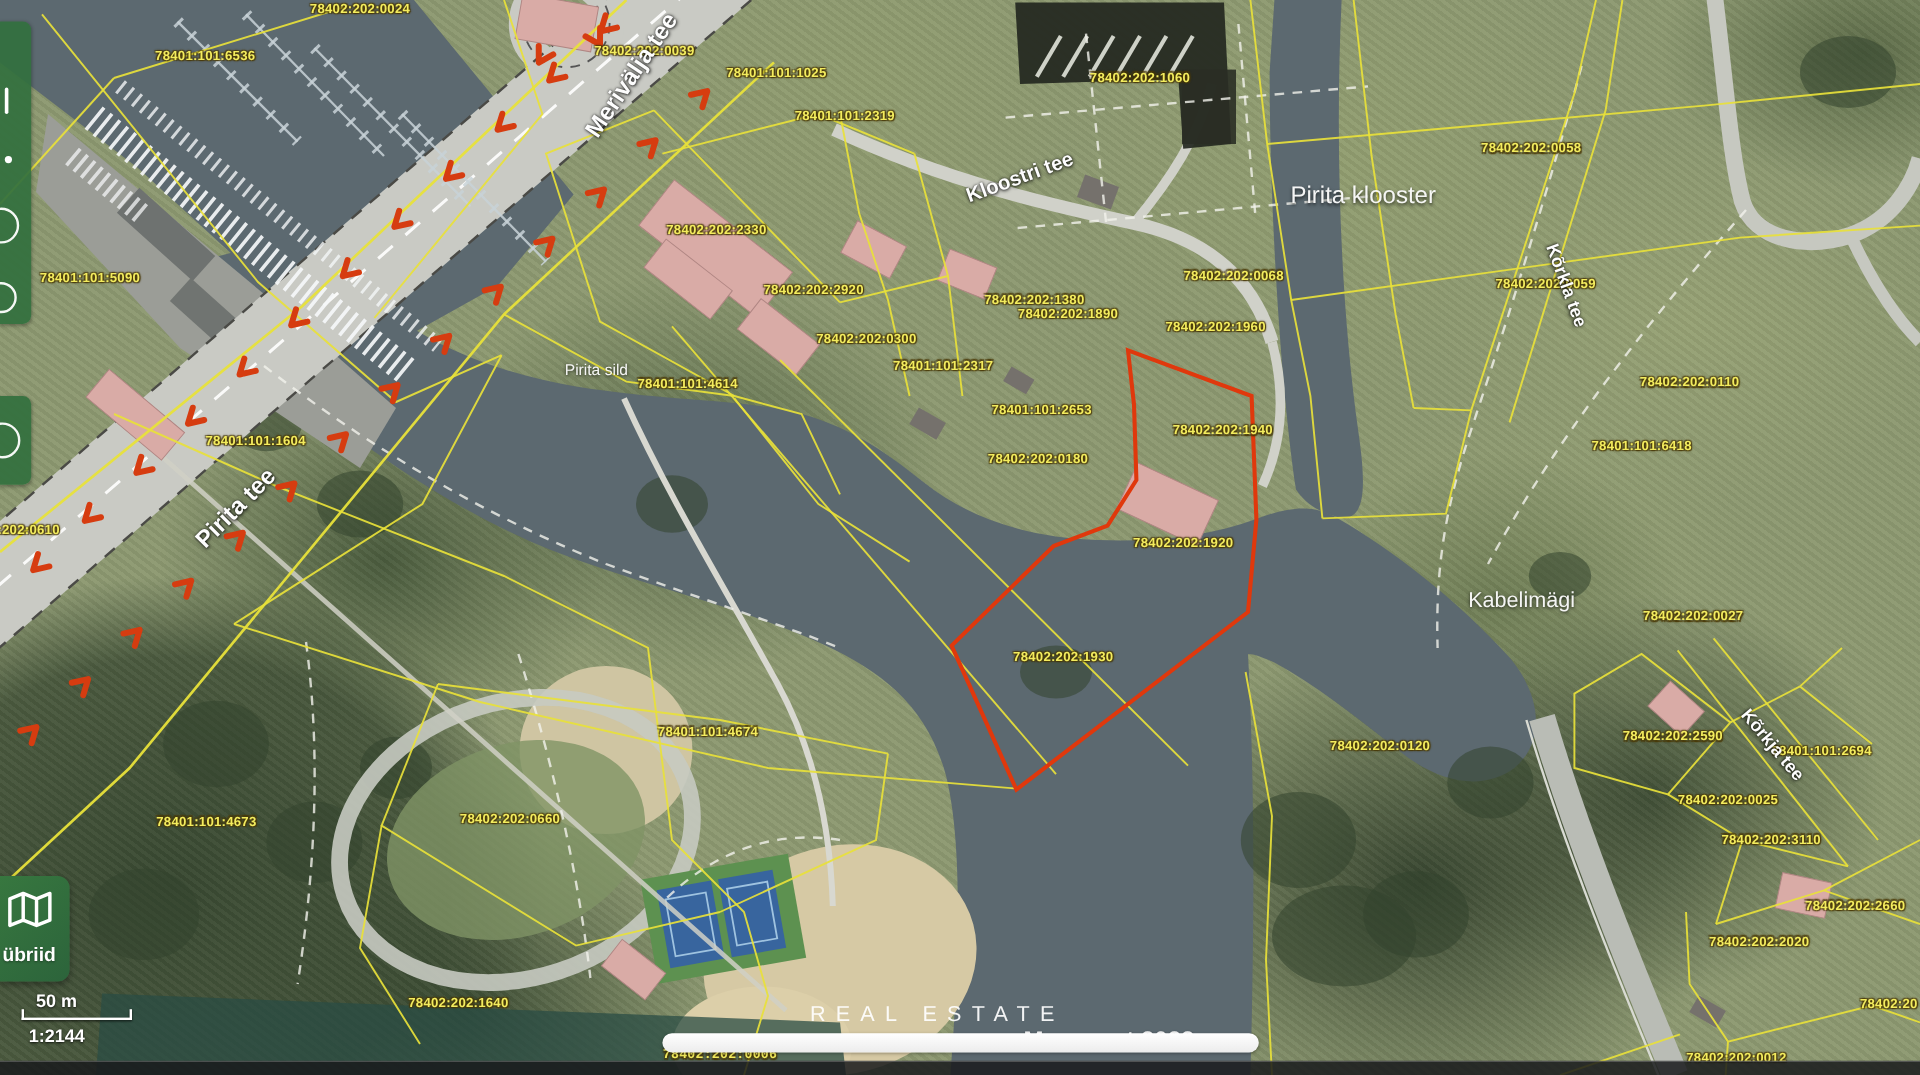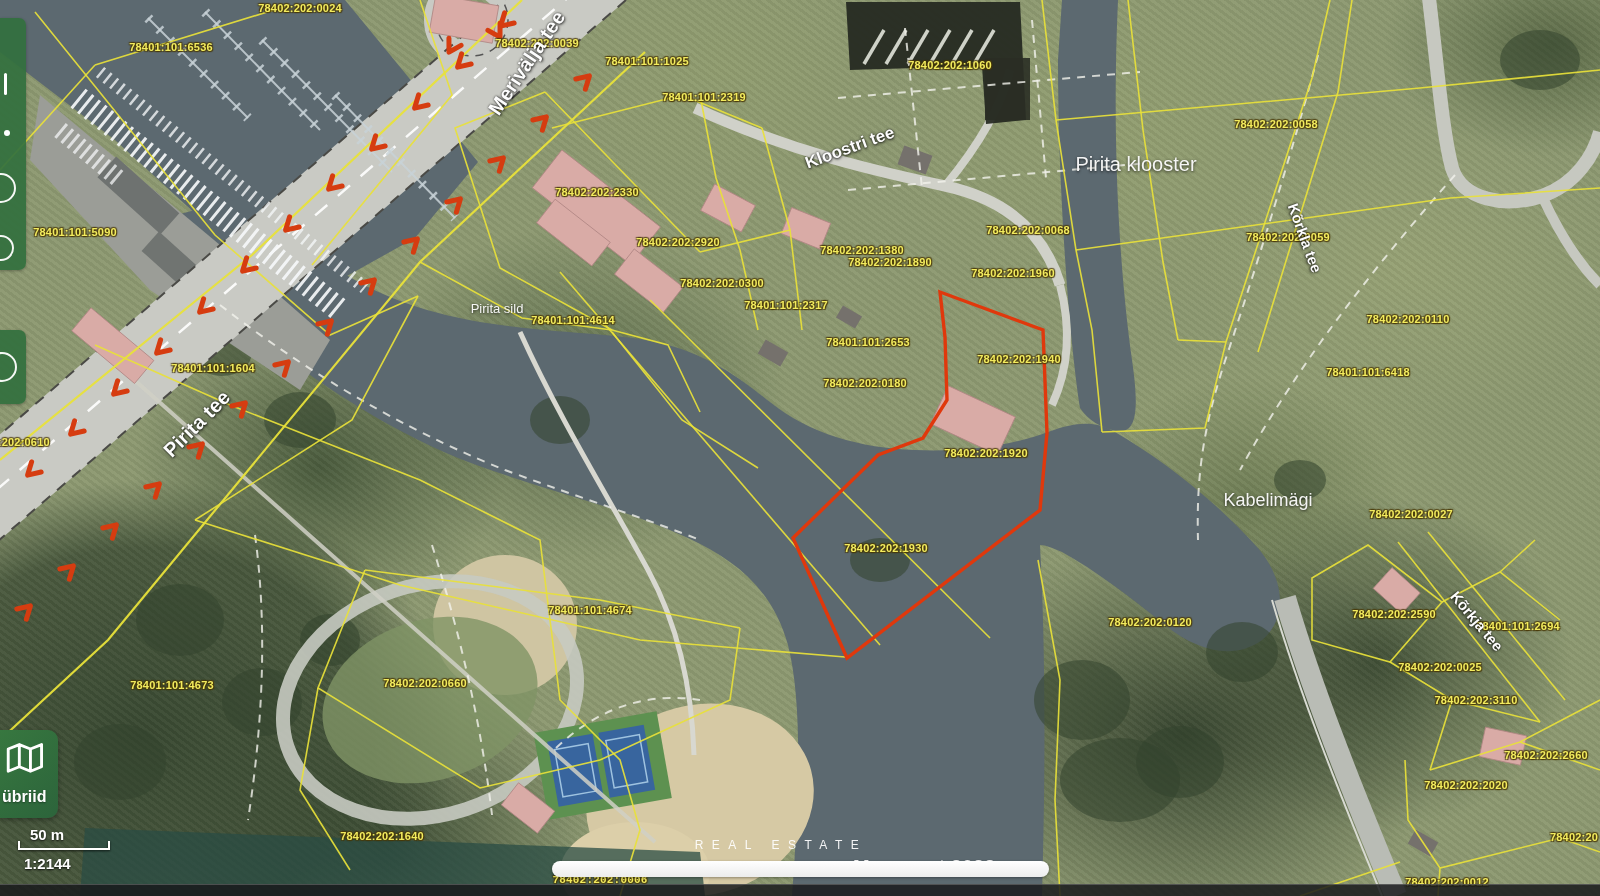--- a/index.html
+++ b/index.html
@@ -50,21 +50,21 @@
   .scale-bracket{position:absolute;left:18px;top:841px;width:88px;height:7px;z-index:20;
     border-left:2px solid #fff;border-right:2px solid #fff;border-bottom:2px solid #fff;
     filter:drop-shadow(0 1px 1px rgba(0,0,0,.7));}
   .coords{position:absolute;left:127px;top:826px;z-index:20;color:#fff;font-size:15.5px;
     font-weight:bold;line-height:18px;text-shadow:0 1px 2px rgba(0,0,0,.85);}
   .coords span{display:block;}
   .watermark{position:absolute;left:781px;top:802px;transform:translate(-50%,-50%);z-index:25;
     color:rgba(255,255,255,.96);font-size:55px;font-weight:300;letter-spacing:24px;
     margin-right:-24px;white-space:nowrap;}
   .watermark-sub{position:absolute;left:781px;top:845px;transform:translate(-50%,-50%);z-index:25;
-    color:rgba(255,255,255,.92);font-size:12px;letter-spacing:8.5px;margin-right:-8.5px;white-space:nowrap;}
+    color:rgba(255,255,255,.92);font-size:18px;letter-spacing:8.5px;margin-right:-8.5px;white-space:nowrap;}
   .attribution{position:absolute;left:853px;top:856px;z-index:29;color:rgba(255,255,255,.95);
     font-size:20px;font-weight:bold;text-shadow:0 1px 2px rgba(0,0,0,.4);}
   .hscrollbar{position:absolute;left:552px;top:861px;width:497px;height:16px;z-index:30;
     border-radius:8px;background:linear-gradient(#ffffff,#ececec);
     box-shadow:0 1px 3px rgba(0,0,0,.35);}
   .bottom-strip{position:absolute;left:0;top:884px;width:1600px;height:12px;z-index:35;
     background:rgba(25,26,28,.85);border-top:1px solid rgba(150,150,150,.4);}
 </style>
 </head>
 <body>

